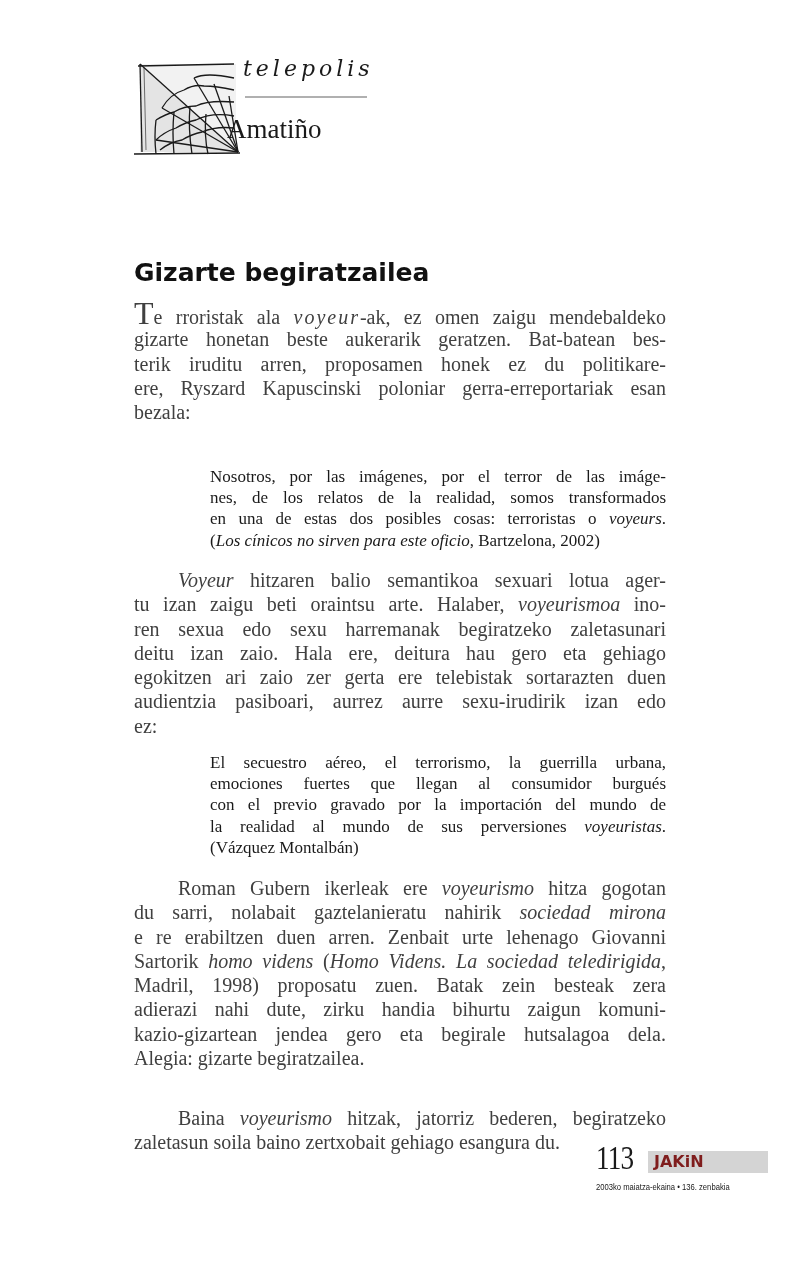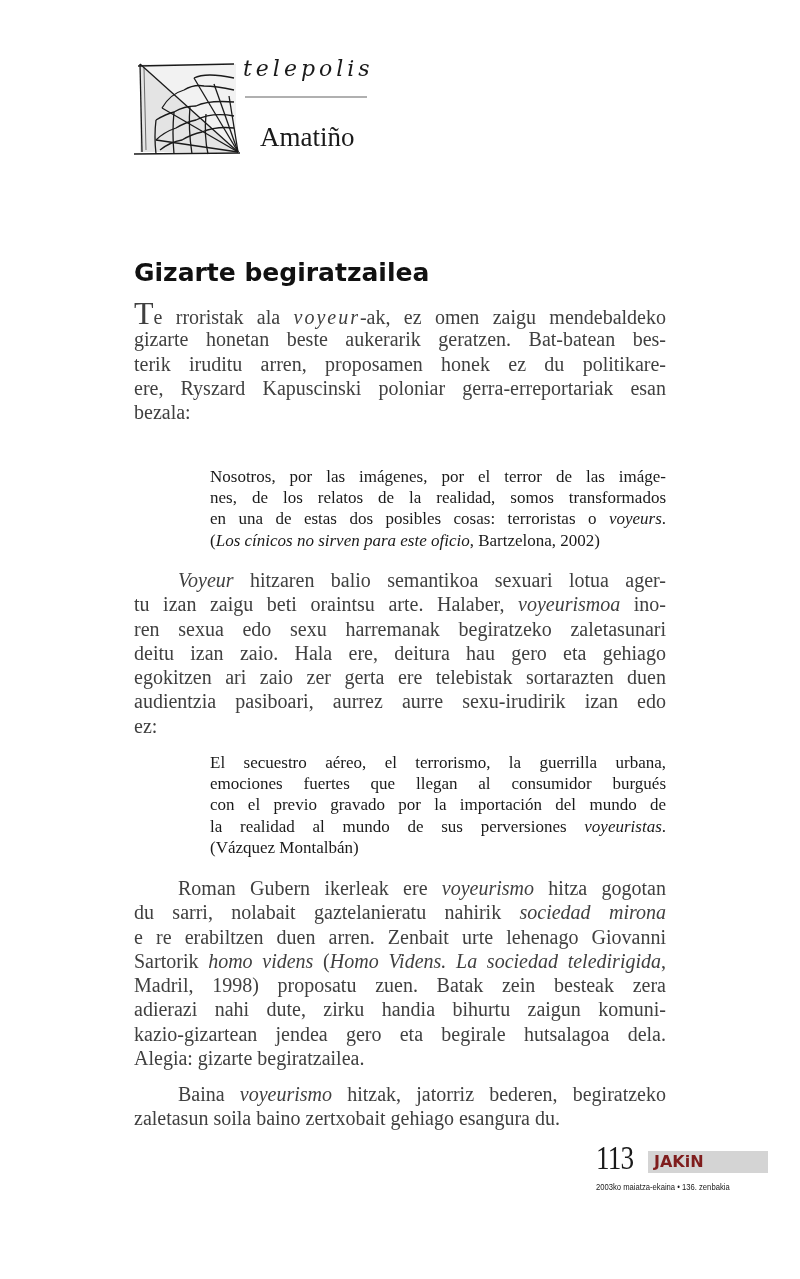--- a/index.html
+++ b/index.html
@@ -2,21 +2,21 @@
 <html><head>
 <meta charset="utf-8">
 <style>
   html, body { margin: 0; padding: 0; background: #ffffff; }
   body { width: 800px; height: 1279px; position: relative; overflow: hidden; color: #1a1a1a; }
 
   .header { position: absolute; left: 134px; top: 56px; width: 240px; height: 100px; }
   .web-icon { position: absolute; left: 0; top: 0; width: 108px; height: 100px; }
   .section-label { position: absolute; left: 109px; top: 0px; font-family: "DejaVu Serif", serif; font-style: italic; font-size: 22px; letter-spacing: 4px; color: #1a1a1a; }
   .header-rule { position: absolute; left: 111px; top: 40px; width: 122px; height: 2px; background: #b0b0b0; }
-  .author { position: absolute; left: 126px; top: 58px; font-family: "Liberation Serif", serif; font-size: 27px; color: #1a1a1a; margin-top: 8px; }
+  .author { position: absolute; left: 93px; top: 58px; font-family: "Liberation Serif", serif; font-size: 27px; color: #1a1a1a; }
 
   .article-title { position: absolute; left: 134px; top: 258px; font-family: "DejaVu Sans", sans-serif; font-weight: bold; font-size: 25px; color: #111; }
 
   .body-text { position: absolute; left: 134px; width: 532px; font-family: Liberation Serif, serif; font-size: 20px; line-height: 24.3px; color: #404040; text-align: justify; }
   .body-text .line { display: block; text-align: justify; text-align-last: justify; white-space: nowrap; height: 24.3px; }
   .body-text .line.last { text-align-last: left; }
   .indent { padding-left: 44px; }
   .drop { font-size: 32px; line-height: 20px; }
   .spaced { letter-spacing: 2px; }
 
@@ -105,21 +105,21 @@
   <span class="line indent"><span>Roman Gubern ikerleak ere </span><i>voyeurismo</i><span> hitza gogotan</span></span>
   <span class="line"><span>du sarri, nolabait gaztelanieratu nahirik </span><i>sociedad mirona</i></span>
   <span class="line">e re erabiltzen duen arren. Zenbait urte lehenago Giovanni</span>
   <span class="line"><span>Sartorik </span><i>homo videns</i><span> (</span><i>Homo Videns. La sociedad teledirigida</i><span>,</span></span>
   <span class="line">Madril, 1998) proposatu zuen. Batak zein besteak zera</span>
   <span class="line">adierazi nahi dute, zirku handia bihurtu zaigun komuni-</span>
   <span class="line">kazio-gizartean jendea gero eta begirale hutsalagoa dela.</span>
   <span class="line last">Alegia: gizarte begiratzailea.</span>
 </div>
 
-<div class="body-text" style="top:1082px;">
+<div class="body-text" style="top:1106px;">
   <span class="line indent"><span>Baina </span><i>voyeurismo</i><span> hitzak, jatorriz bederen, begiratzeko</span></span>
   <span class="line last">zaletasun soila baino zertxobait gehiago esangura du.</span>
 </div>
 
 <div class="footer">
   <div class="page-number">113</div>
   <div class="journal-bar">
     <span class="journal-name">JAKiN</span>
   </div>
   <div class="issue-info">2003ko maiatza-ekaina • 136. zenbakia</div>

